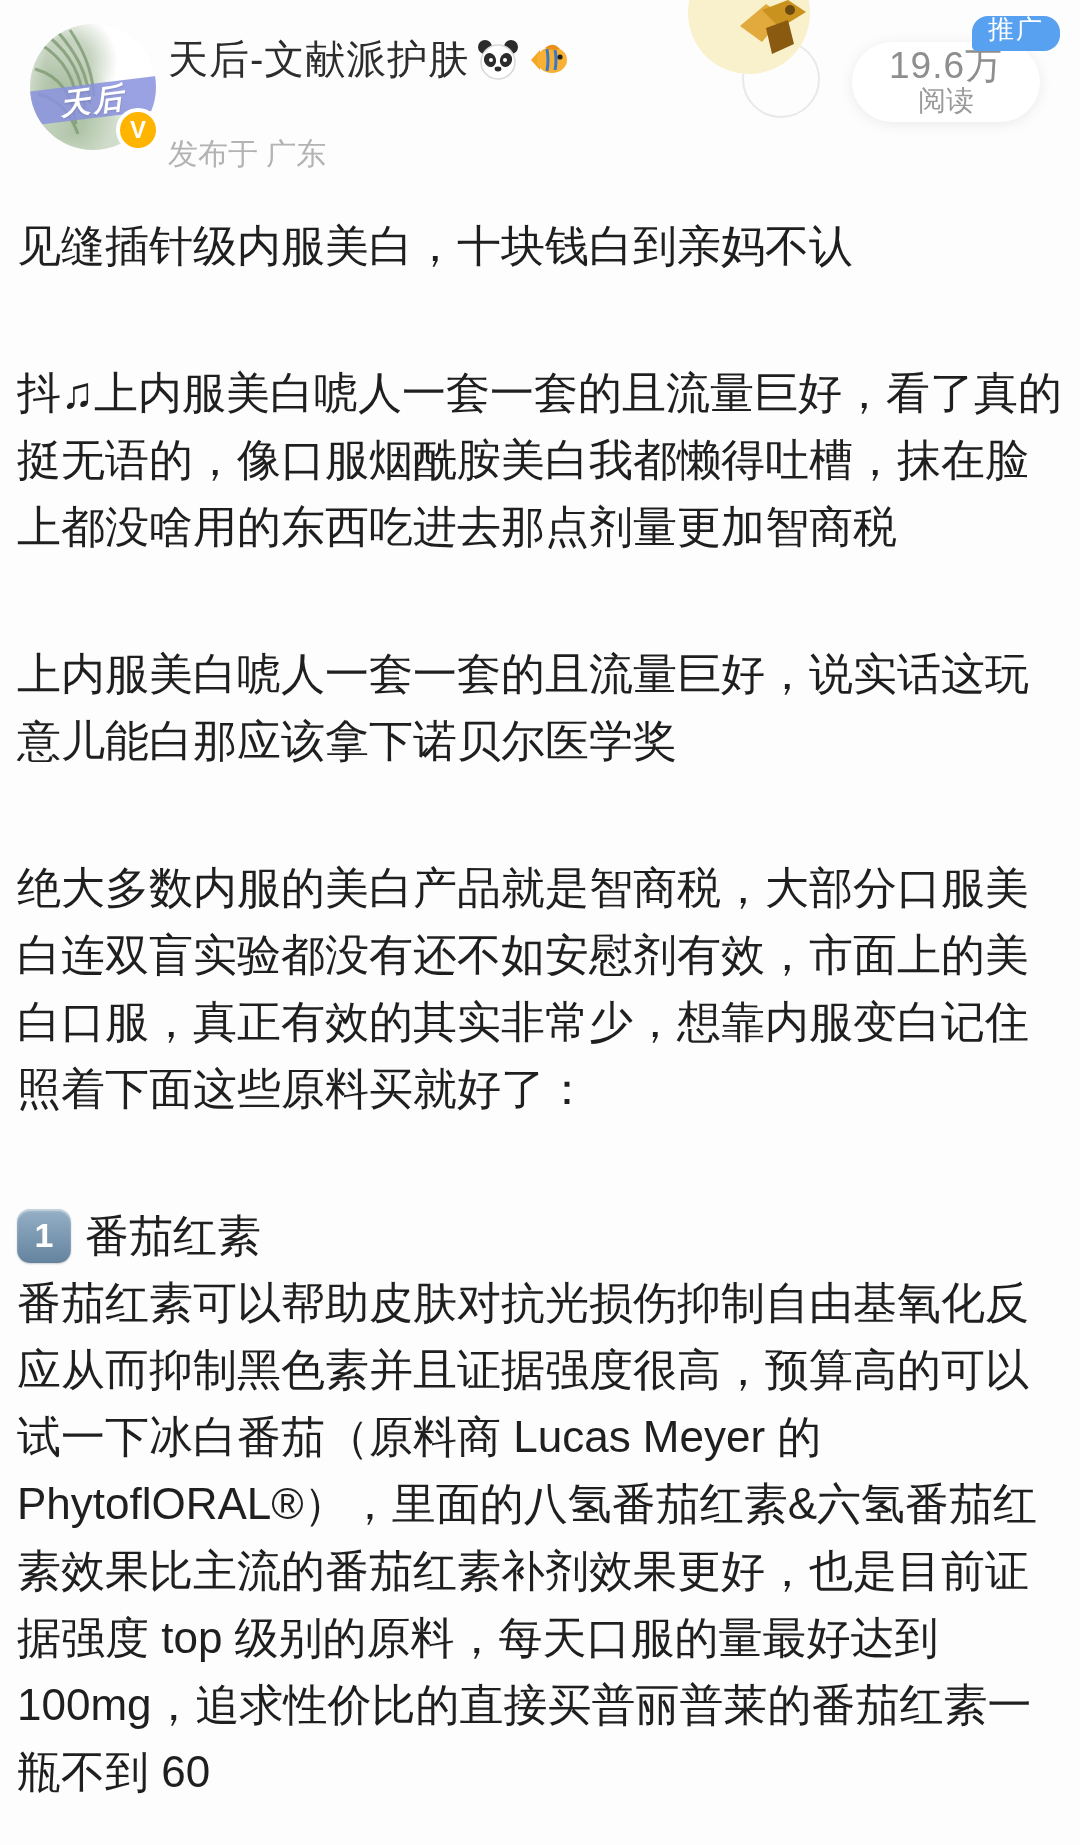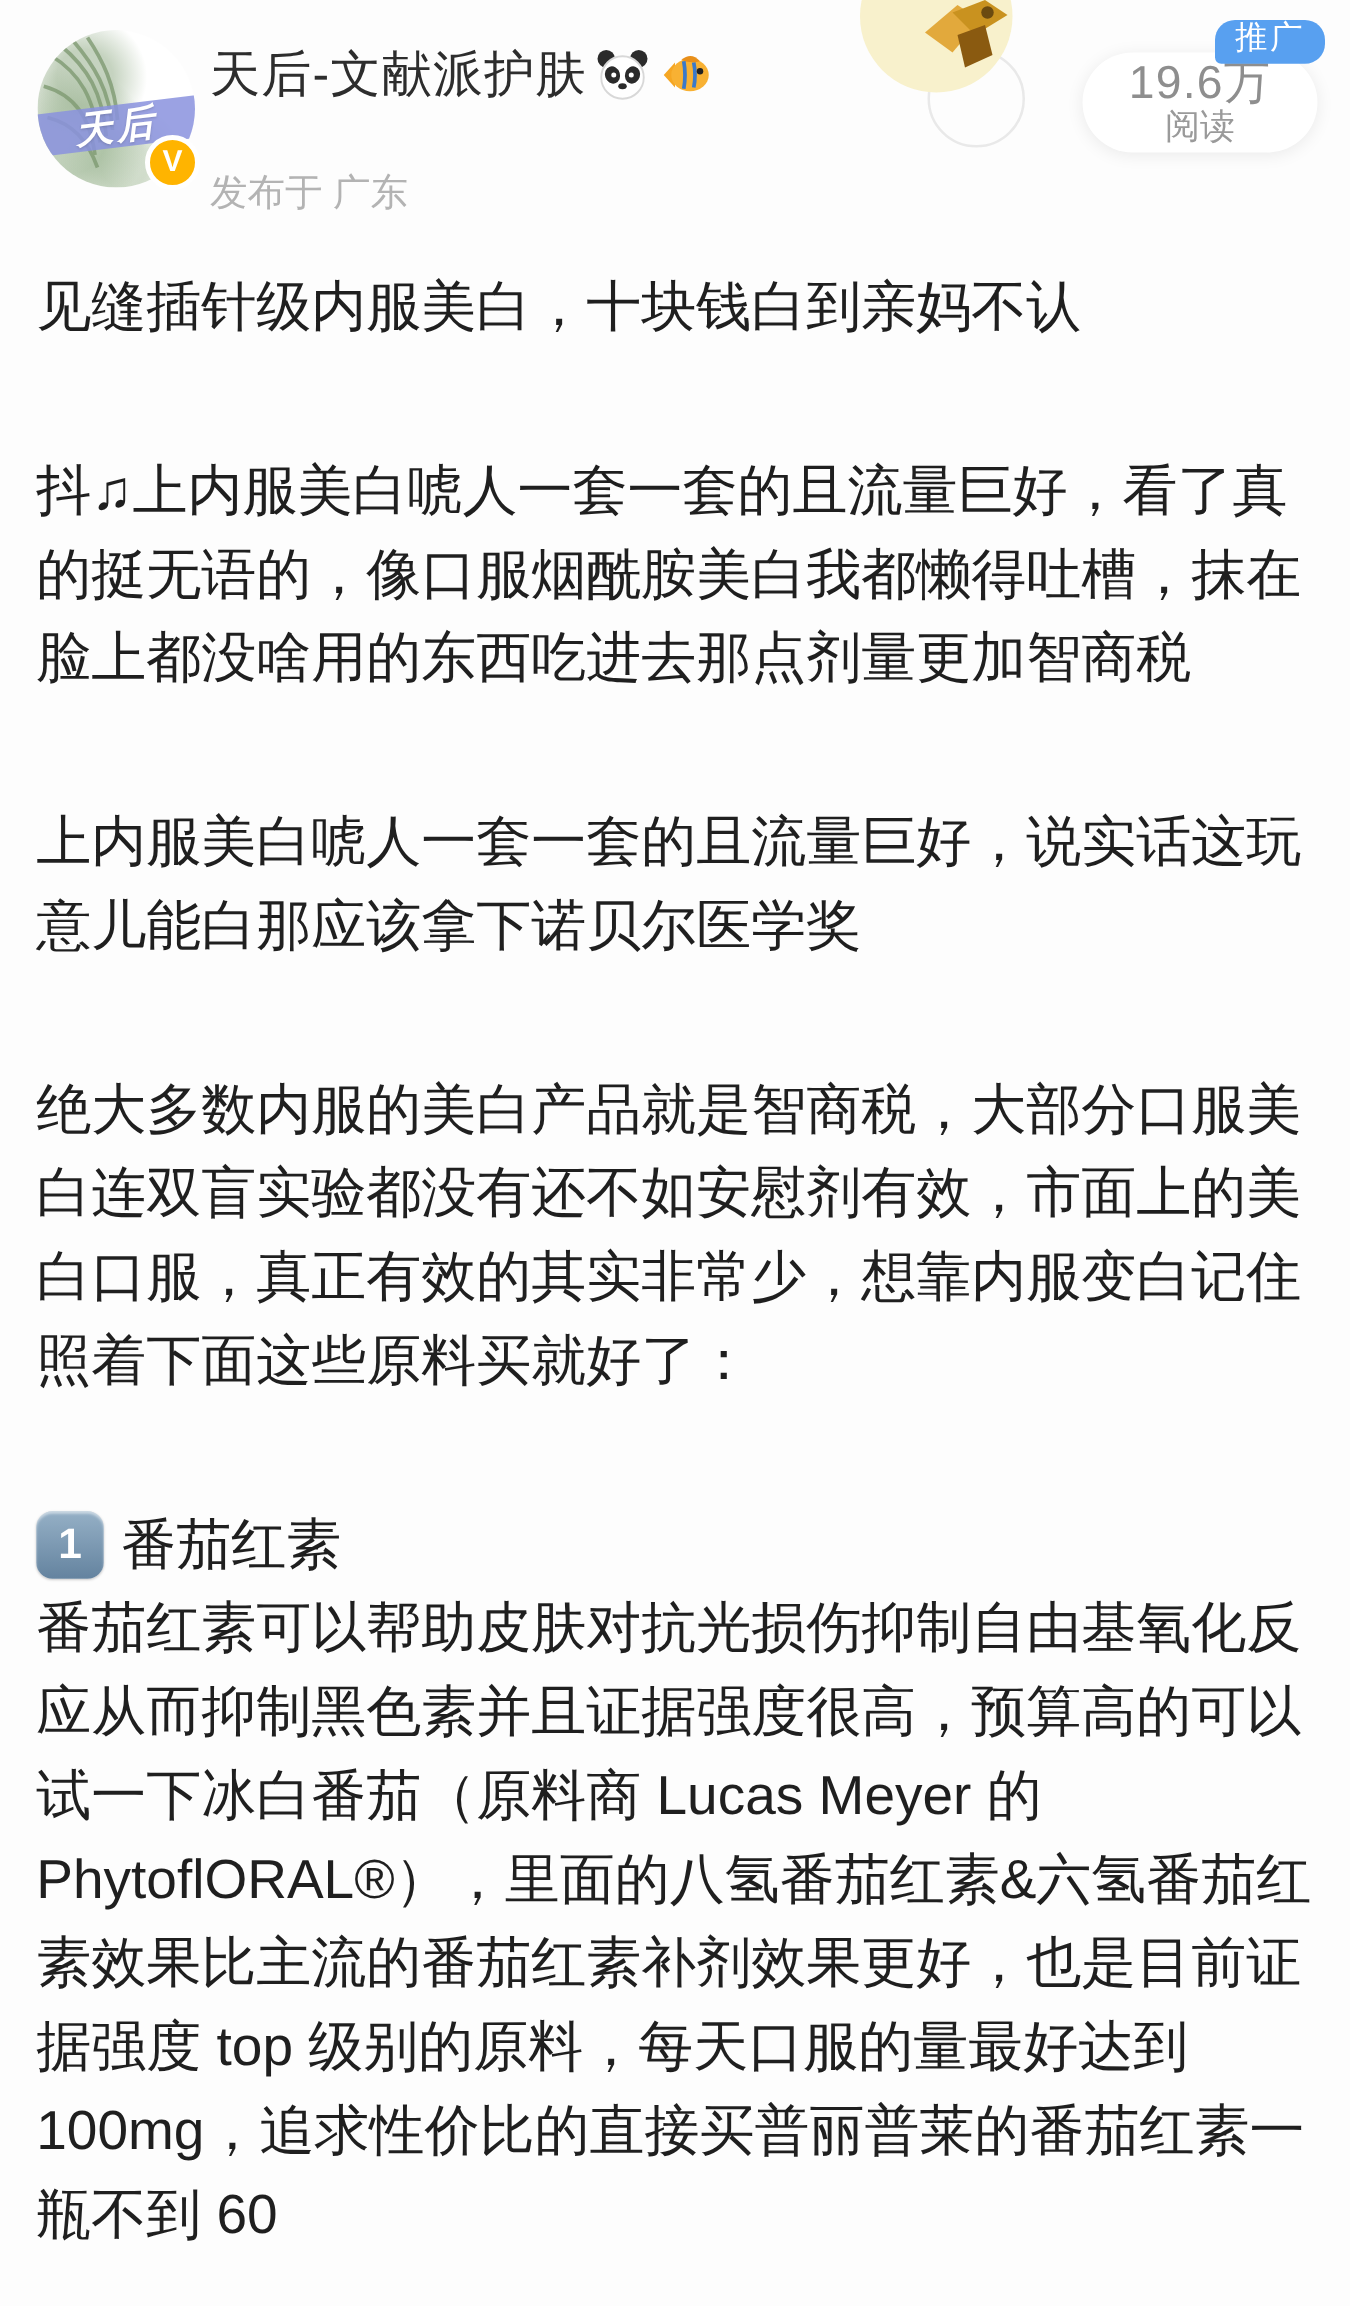--- a/index.html
+++ b/index.html
@@ -62,38 +62,38 @@
   .mascot-circle {
     position:absolute; left:688px; top:-48px; width:122px; height:122px;
     border-radius:50%; background:#f8f1cc; z-index:1;
   }
   .mascot-gold { position:absolute; left:732px; top:-2px; z-index:2; }
   .mascot-ring {
     position:absolute; left:742px; top:40px; width:78px; height:78px;
     border:2px solid #e9e9e9; border-radius:50%; z-index:0; background:transparent;
   }
   .reads-pill {
-    position:absolute; right:26px; top:42px; min-width:188px; height:80px;
+    position:absolute; right:40px; top:42px; min-width:188px; height:80px;
     background:#ffffff; border-radius:42px;
     box-shadow:0 2px 14px rgba(0,0,0,.08);
     display:flex; flex-direction:column; align-items:center; justify-content:center;
     z-index:3; padding:4px 22px 6px;
   }
   .reads-count { font-size:37px; color:#8e8e8e; line-height:40px; letter-spacing:1px; }
   .reads-label { font-size:28px; color:#9a9a9a; line-height:30px; }
   .promo-badge {
     position:absolute; right:20px; top:16px; z-index:4;
     background:#58a0f0; color:#fff; font-size:26px; line-height:26px;
     padding:0 16px 9px; border-radius:16px 16px 16px 5px;
     letter-spacing:2px;
   }
 
   
   .content {
-    position:absolute; top:212px; left:16px; right:0;
+    position:absolute; top:212px; left:4px; right:0;
     padding:0 13px; font-size:44px; line-height:67px; color:#1f1f1f;
   }
   .content p { margin:0 0 80px; }
   .content p:last-child { margin-bottom:0; }
   .sec-head { display:flex; align-items:center; margin:0; line-height:67px; }
   .keycap {
     display:inline-flex; align-items:center; justify-content:center;
     width:54px; height:54px; margin-right:14px; flex:0 0 auto;
     border-radius:13px;
     background:linear-gradient(#95b0c6,#64839f);

